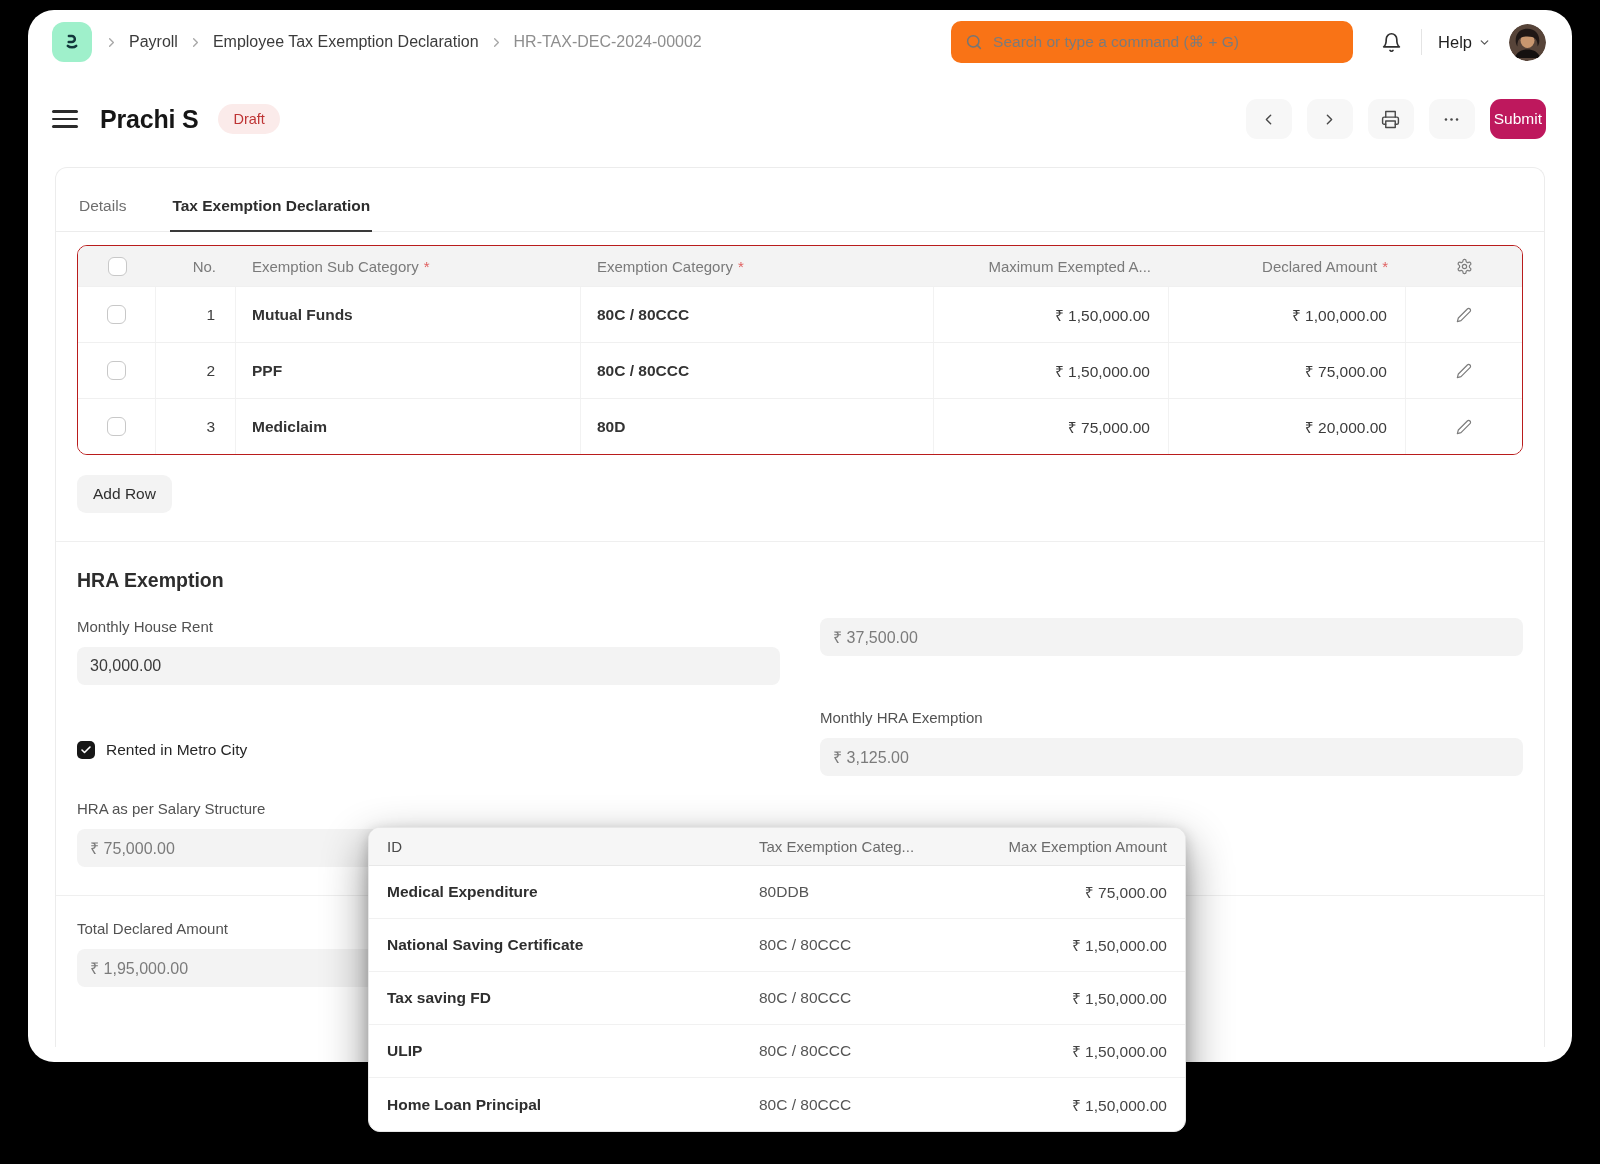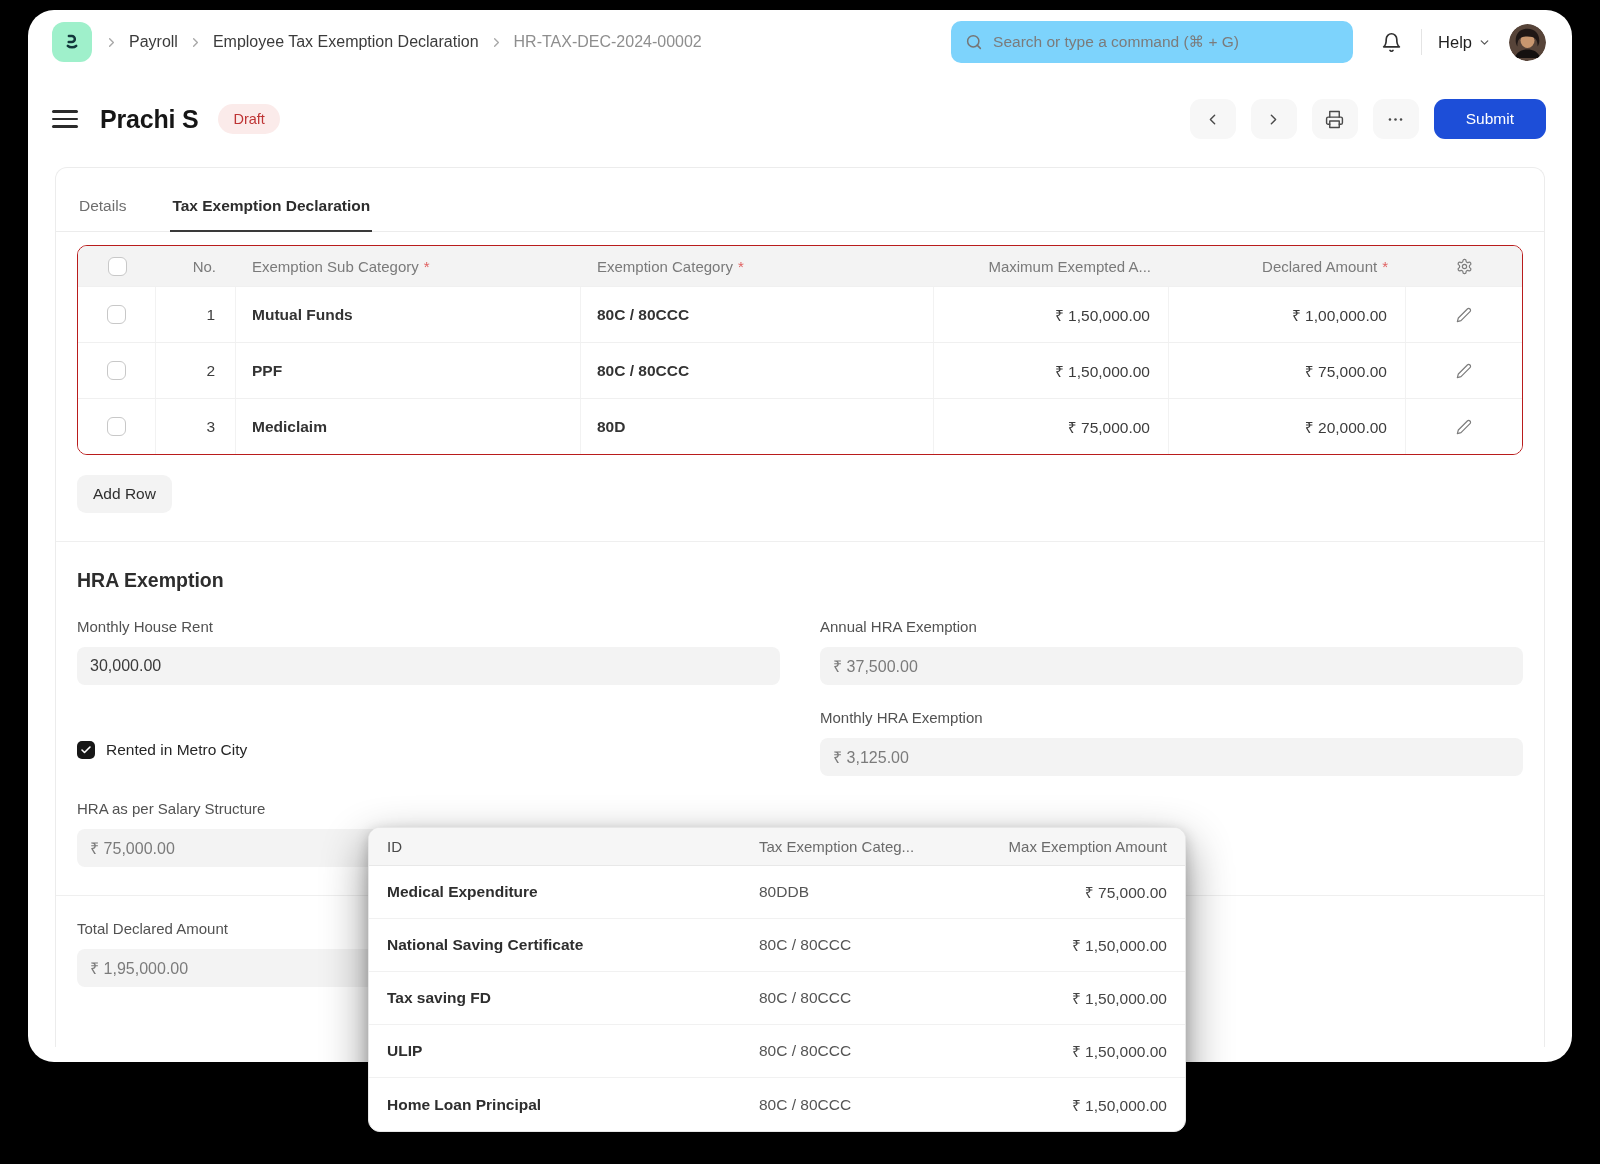--- a/index.html
+++ b/index.html
@@ -15,21 +15,21 @@
   .navbar { height:64px; display:flex; align-items:center; padding:0 26px 0 24px; gap:12px; }
   .logo { width:40px; height:40px; border-radius:12px; background:#9FF0CB; display:flex;
           align-items:center; justify-content:center; flex:0 0 auto; }
   .breadcrumb { display:flex; align-items:center; gap:10px; }
   .crumb-group { display:flex; align-items:center; gap:10px; }
   .crumb { font-size:16px; color:#3b3b3b; cursor:pointer; white-space:nowrap; }
   .crumb-group:last-child .crumb { color:#8e8e8e; }
   .bc-chev { color:#a8a8a8; display:flex; }
 
   .nav-right { margin-left:auto; display:flex; align-items:center; }
-  .search { width:402px; height:42px; background:#7dd3fc; border-radius:10px; display:flex;
+  .search { width:402px; height:42px; background:#f97316; border-radius:10px; display:flex;
             align-items:center; padding:0 14px; gap:10px; color:#757575; }
   .search input { border:none; outline:none; background:transparent; width:100%;
                   font-size:15.5px; color:#383838; font-family:"Liberation Sans",sans-serif; }
   .search input::placeholder { color:#7b7b7b; }
   .iconbtn { background:transparent; border:none; cursor:pointer; display:flex; align-items:center;
              justify-content:center; color:#2f2f2f; }
   .bell { width:44px; height:40px; margin-left:16px; }
   .vdiv { width:1px; height:26px; background:#e4e4e4; margin:0 8px; }
   .help { display:flex; align-items:center; gap:6px; font-size:16.5px; font-weight:500; color:#1f1f1f;
           background:none; border:none; cursor:pointer; padding:6px 8px; }
@@ -41,21 +41,21 @@
   .page-head { display:flex; align-items:center; padding:25px 26px 28px 24px; gap:14px; }
   .hamburger { width:34px; height:30px; display:flex; flex-direction:column; justify-content:center;
                gap:5px; background:none; border:none; cursor:pointer; }
   .hamburger span { display:block; width:26px; height:2.4px; background:#2b2b2b; border-radius:2px; }
   .doc-title { font-size:25px; font-weight:700; color:#161616; letter-spacing:-.2px; }
   .badge { background:#FBEBEA; color:#BE3434; font-size:14.5px; font-weight:500;
            padding:7px 15px; border-radius:999px; margin-left:6px; }
   .actions { margin-left:auto; display:flex; align-items:center; gap:15px; }
   .actbtn { width:46px; height:40px; border:none; border-radius:11px; background:#F7F7F7;
             color:#4a4a4a; display:flex; align-items:center; justify-content:center; cursor:pointer; }
-  .submit { height:40px; padding:0 32px; border:none; border-radius:11px; background:#1d4ed8;
+  .submit { height:40px; padding:0 4px; border:none; border-radius:11px; background:#be185d;
             color:#fff; font-size:15.5px; font-weight:500; cursor:pointer;
             font-family:"Liberation Sans",sans-serif; }
 
   
   .card { margin:0 27px; border:1px solid #ECECEC; border-bottom:none; border-radius:12px 12px 0 0;
           min-height:800px; padding:0 21px 60px; }
   .tabs { display:flex; gap:42px; border-bottom:1px solid #ECECEC; margin:12px -21px; padding:0 21px; }
   .tab { background:none; border:none; cursor:pointer; font-size:15.5px; color:#6e6e6e;
          padding:17px 2px 15px; border-bottom:2px solid transparent; margin-bottom:-1px;
          font-family:"Liberation Sans",sans-serif; }
@@ -353,21 +353,20 @@
       <hr class="hr-divider">
 
       <h2 class="hra-heading">HRA Exemption</h2>
 
       <div class="fgrid">
         <div>
           <div class="flabel">Monthly House Rent</div>
           <div class="finput v-dark">30,000.00</div>
         </div>
         <div>
-          <div class="flabel">Annual HRA Exemption</div>
           <div class="finput v-gray">₹ 37,500.00</div>
         </div>
 
         <div class="metro">
           <span class="box">
             <svg width="12" height="12" viewBox="0 0 24 24" fill="none" stroke="currentColor" stroke-width="3.2" stroke-linecap="round" stroke-linejoin="round">
                 <polyline points="20 6 9 17 4 12"></polyline>
               </svg>
           </span>
           <span class="mlabel">Rented in Metro City</span>

